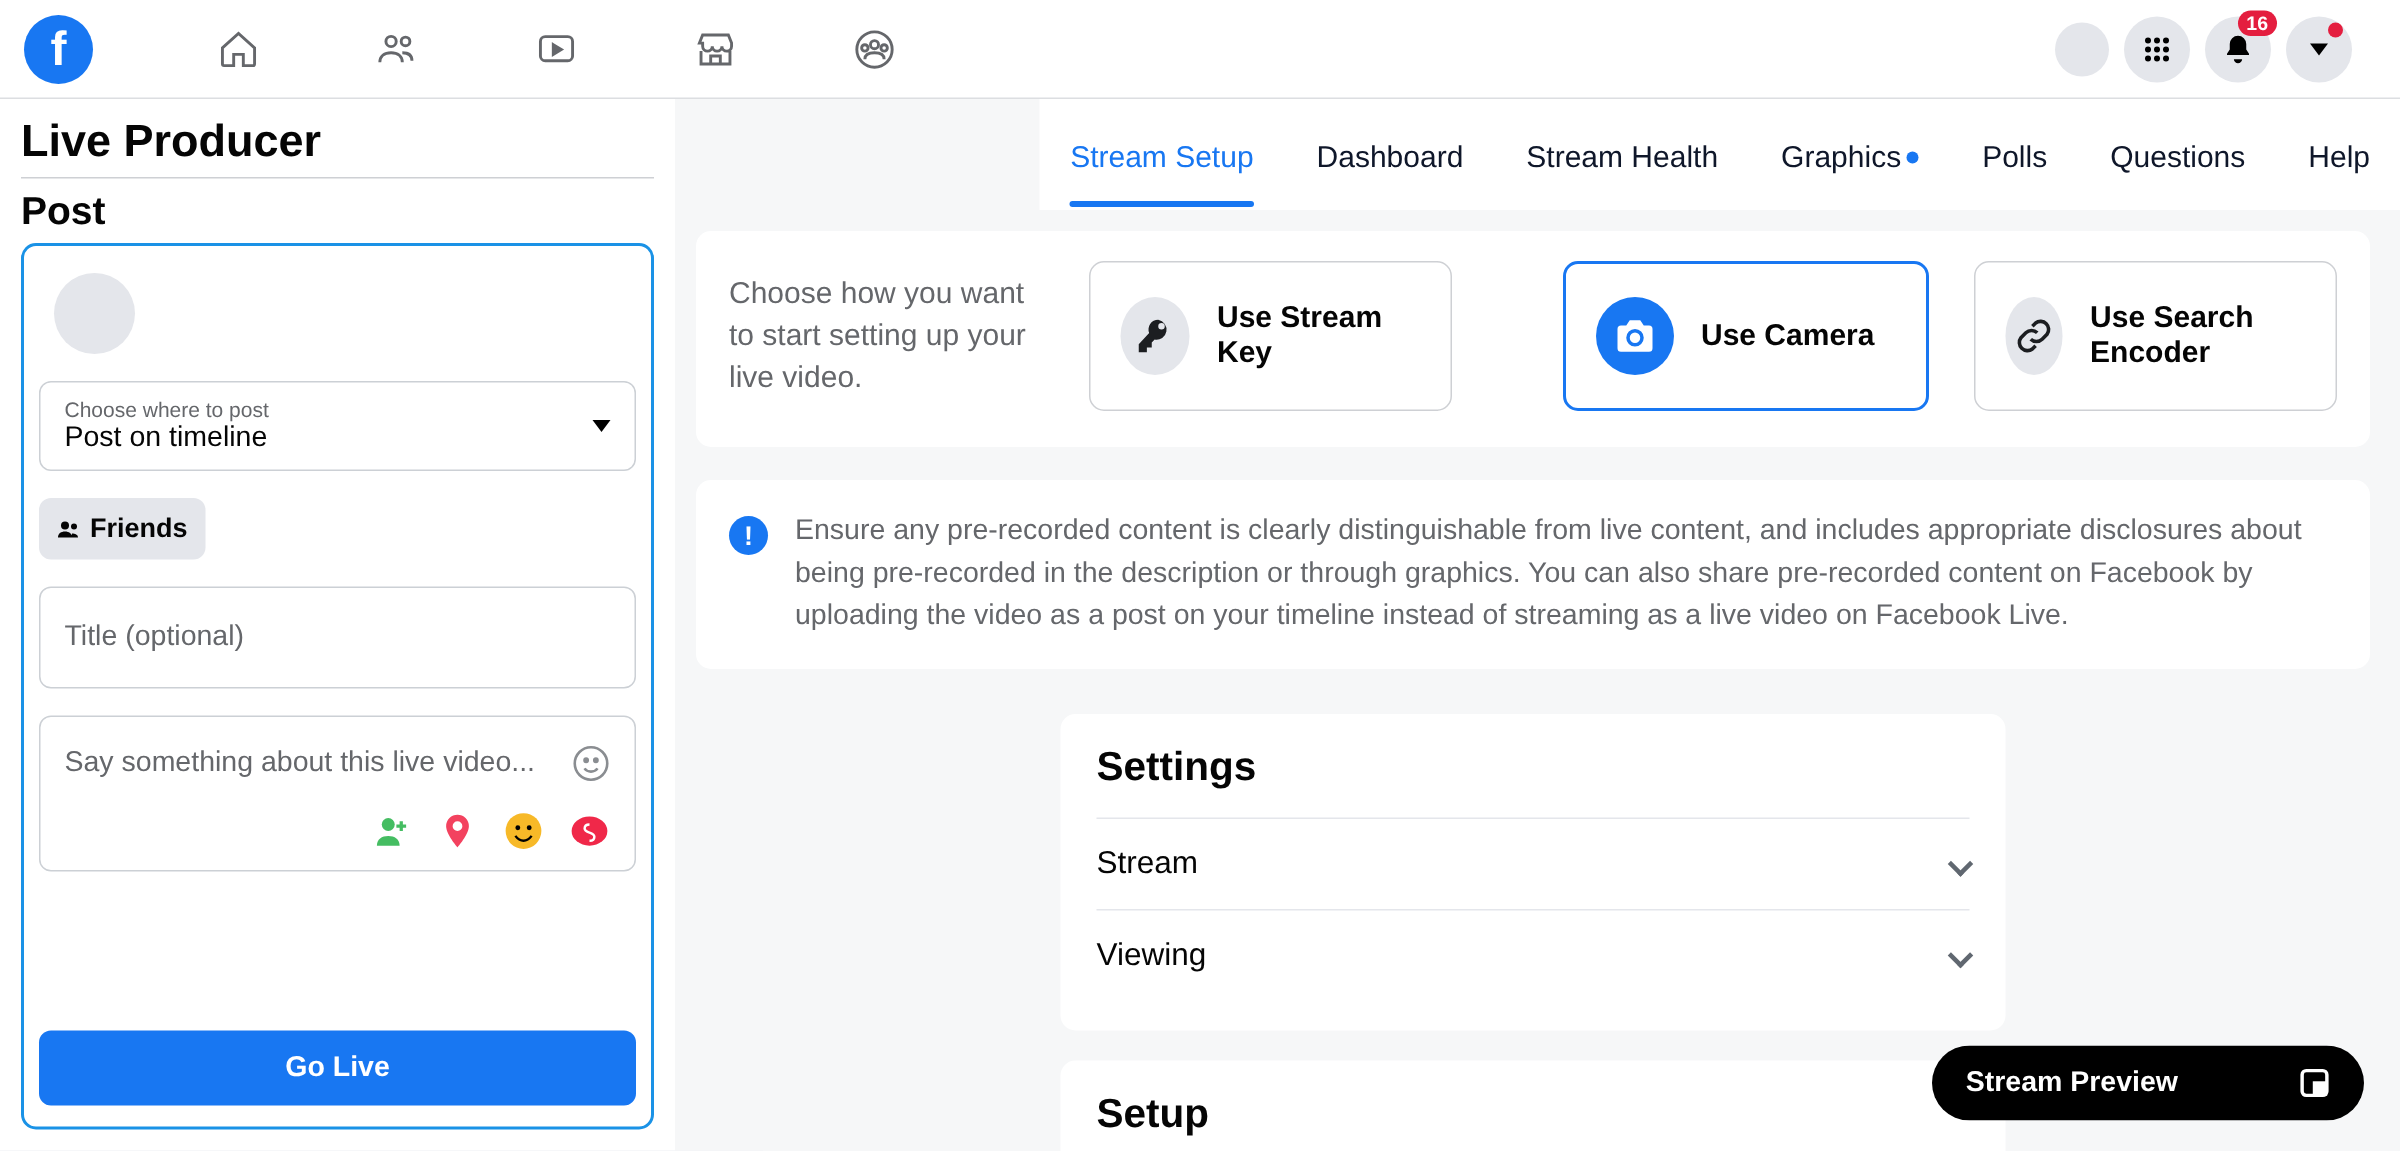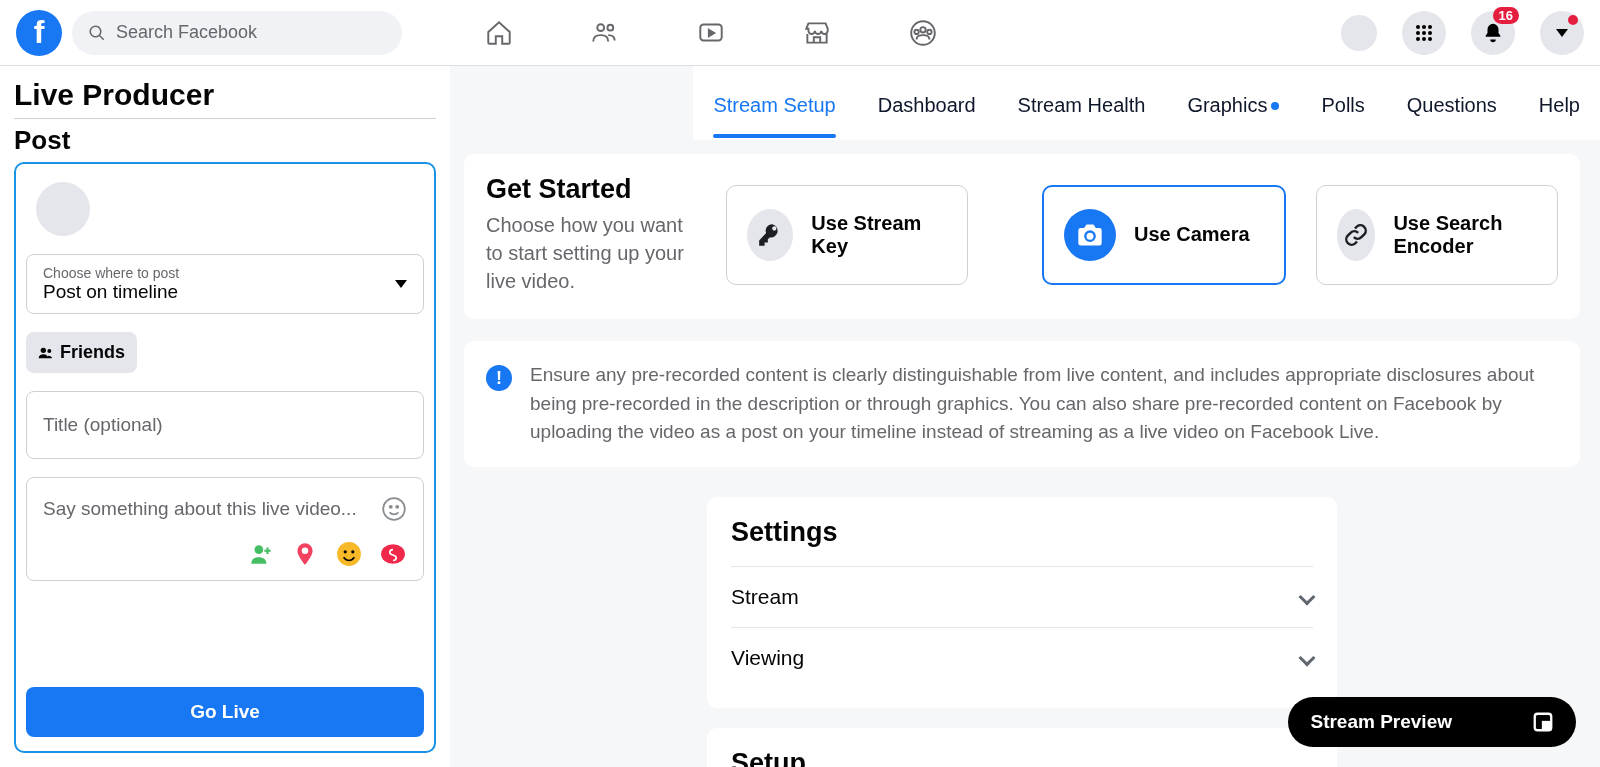--- a/index.html
+++ b/index.html
@@ -6,21 +6,21 @@
 body { background: #f0f2f5; width: 1600px; height: 767px; overflow: hidden; }
 
 
 .top-header { height: 66px; background: #fff; border-bottom: 1px solid #dcdee1; display: flex; align-items: center; padding: 0 16px; position: relative; }
 .fb-logo { width: 46px; height: 46px; background: #1877f2; border-radius: 50%; display: flex; align-items: center; justify-content: center; color: #fff; font-weight: 900; font-size: 32px; font-family: sans-serif; flex-shrink: 0; }
 .search-box { margin-left: 10px; background: #f0f2f5; border-radius: 24px; height: 44px; width: 330px; display: flex; align-items: center; padding: 0 16px; color: #65676b; font-size: 18px; }
 .search-box svg { margin-right: 10px; fill: #65676b; }
 .nav-center { display: flex; gap: 16px; margin-left: 52px; }
 .nav-item { width: 90px; height: 52px; display: flex; align-items: center; justify-content: center; color: #65676b; border-radius: 10px; cursor: pointer; }
 .nav-item svg { width: 30px; height: 30px; }
-.nav-right { position: absolute; right: 16px; display: flex; align-items: center; gap: 25px; }
+.nav-right { position: absolute; right: 32px; display: flex; align-items: center; gap: 10px; }
 .avatar-sm { width: 36px; height: 36px; border-radius: 50%; background: #e4e6eb; display: inline-block; }
 .circ-btn { width: 44px; height: 44px; border-radius: 50%; background: #e4e6eb; display: flex; align-items: center; justify-content: center; position: relative; cursor:pointer; }
 .circ-btn .badge { position: absolute; top: -4px; right: -4px; background: #e41e3f; color: #fff; font-size: 13px; font-weight: 700; border-radius: 12px; padding: 1px 6px; }
 .circ-btn .dot { position: absolute; top: 4px; right: 6px; width: 10px; height: 10px; background: #e41e3f; border-radius: 50%; }
 
 
 .layout { display: flex; height: calc(100% - 66px); }
 .sidebar { width: 450px; background: #fff; padding: 12px 14px 14px 14px; display: flex; flex-direction: column; }
 .sidebar h1 { font-size: 30px; font-weight: 800; color: #050505; margin-bottom: 6px; }
 .hr-thin { border: none; border-top: 1px solid #ced0d4; margin-bottom: 6px; }
@@ -72,26 +72,20 @@
 .caret-down { width:0;height:0;border-left:6px solid transparent;border-right:6px solid transparent;border-top:8px solid #000; }
 .chev{display:inline-block; width:12px; height:12px; border-right:3px solid #606770; border-bottom:3px solid #606770; transform:rotate(45deg);}
 
 .mini-ic{width:28px;height:28px;display:inline-flex;align-items:center;justify-content:center;border-radius:50%;}
 </style>
 </head>
 <body>
 
 <div class="top-header">
   <div class="fb-logo">f</div>
-  <div class="search-box">
-    <svg width="18" height="18" viewBox="0 0 24 24">
-        <path d="M10 2a8 8 0 1 0 4.9 14.3l5.4 5.4 1.4-1.4-5.4-5.4A8 8 0 0 0 10 2zm0 2a6 6 0 1 1 0 12 6 6 0 0 1 0-12z"></path>
-      </svg>
-    <span>Search Facebook</span>
-  </div>
   <div class="nav-center">
     <div class="nav-item">
         <svg viewBox="0 0 28 28" fill="none" stroke="#65676b" stroke-width="1.8">
           <path d="M4 13 14 4l10 9v10a1 1 0 0 1-1 1h-6v-7h-6v7H5a1 1 0 0 1-1-1V13z"></path>
         </svg>
       </div>
     <div class="nav-item">
         <svg viewBox="0 0 28 28" fill="none" stroke="#65676b" stroke-width="1.8">
           <circle cx="10" cy="9" r="3.2"></circle>
           <circle cx="19" cy="9" r="2.7"></circle>
@@ -223,21 +217,20 @@
       <div class="tab">Stream Health</div>
       <div class="tab"><span>Graphics</span><span class="bluedot"></span></div>
       <div class="tab">Polls</div>
       <div class="tab">Questions</div>
       <div class="tab">Help</div>
     </div>
 
     <div class="scroll-area">
     <div class="started-card">
       <div class="started-text" style="flex:1.05">
-        <h3>Get Started</h3>
         <p>Choose how you want to start setting up your live video.</p>
       </div>
       <div class="option-btn">
         <div class="circ">
               <svg width="26" height="26" viewBox="0 0 24 24" fill="#1c1e21">
                 <path d="M14 2a6 6 0 0 0-5.6 8.2L2 17v5h5v-3h3v-3l1.8-1.8A6 6 0 1 0 14 2zm2 6a2 2 0 1 1 0-4 2 2 0 0 1 0 4z"></path>
               </svg>
             </div>
         <span>Use Stream Key</span>
       </div>

